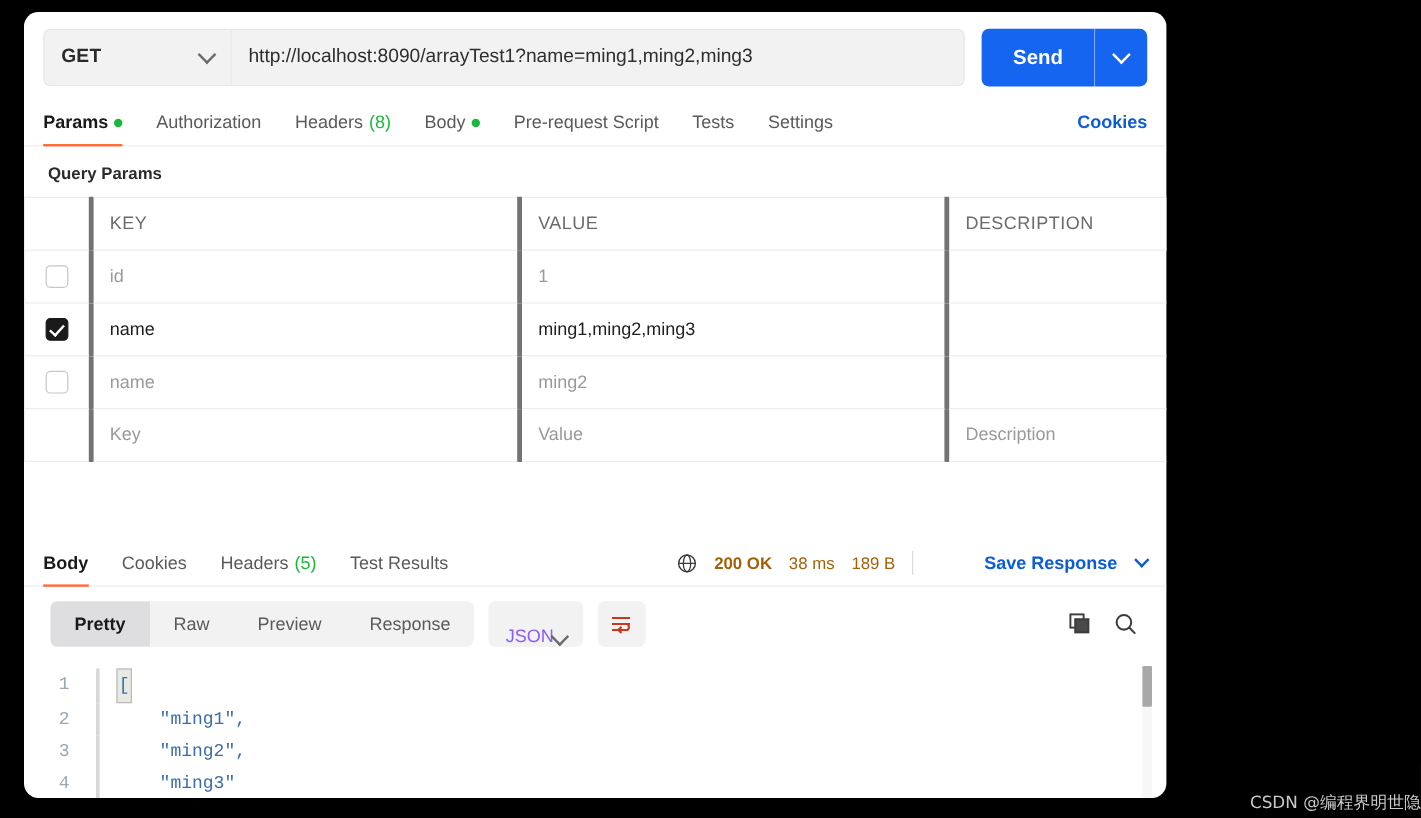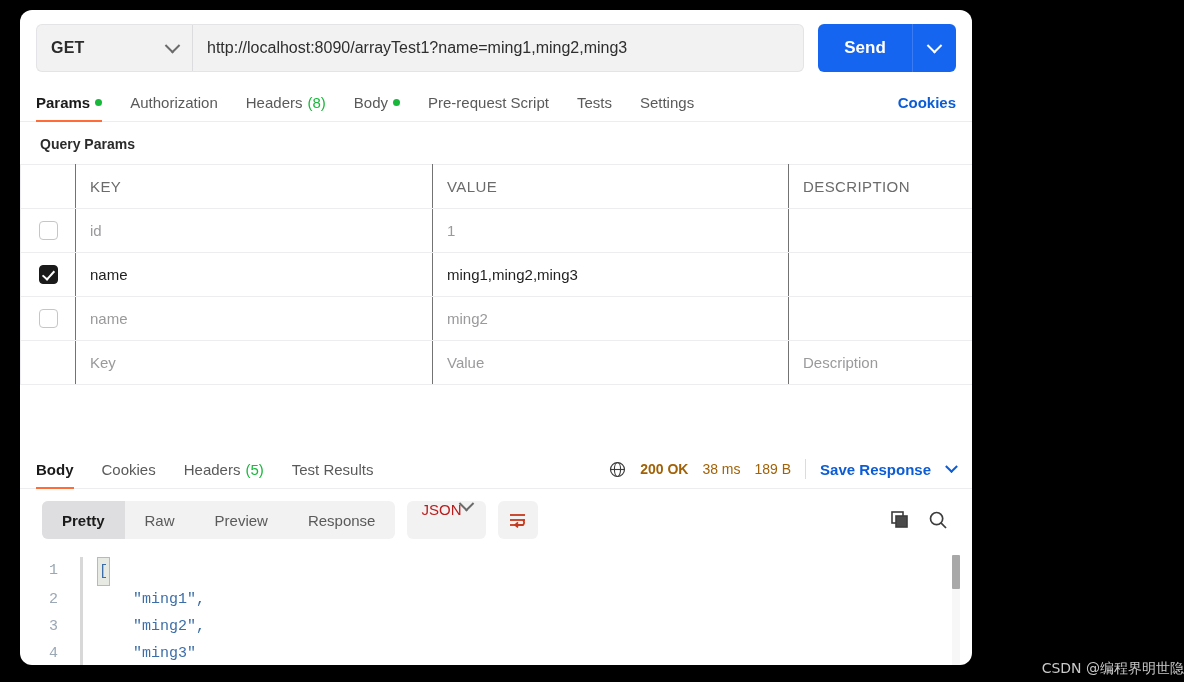--- a/index.html
+++ b/index.html
@@ -93,21 +93,21 @@
   .cookies-link {
     margin-left: auto; color: #0b5cd5; font-size: 15px; font-weight: 600;
     padding-bottom: 10px; cursor: pointer;
   }
 
   
   .qp-title { font-size: 14px; font-weight: 700; color: #2b2b2b; padding: 14px 16px 12px 20px; }
   .tbl { width: 100%; border-collapse: collapse; table-layout: fixed; }
   .tbl th, .tbl td {
     border: 1px solid #ededef;
-    border-left: none; border-right: 1px solid #737373;
+    border-left: none; border-right: 4px solid #737373;
     height: 44px;
     text-align: left;
     font-weight: 400;
     font-size: 15px;
     padding: 0 14px;
     vertical-align: middle;
   }
   .tbl tr th:first-child, .tbl tr td:first-child { border-left: 1px solid #ededef; }
   .col-chk { width: 55px; padding: 0 !important; text-align: center !important; }
   .col-key { width: 357px; }
@@ -140,35 +140,35 @@
     display: flex; align-items: flex-end;
     padding: 0 16px; height: 40px;
     border-bottom: 1px solid #ededef;
     margin-top: 12px;
   }
   .resp-meta { margin-left: auto; display: flex; align-items: center; gap: 14px; padding-bottom: 9px; }
   .globe { width: 17px; height: 17px; }
   .stat-green { color: #a16207; font-size: 14px; }
   .stat-bold { font-weight: 600; }
   .divider-v { width: 1px; height: 20px; background: #dcdcde; }
-  .save-resp { color: #0b5cd5; font-size: 15px; font-weight: 700; cursor: pointer; }
+  .save-resp { color: #0b5cd5; font-size: 15px; font-weight: 700; cursor: pointer; margin-left: 45px; }
   .chev-blue { display:inline-block; width: 9px; height: 9px; border-right: 2px solid #0b5cd5; border-bottom: 2px solid #0b5cd5; transform: rotate(45deg) translate(-2px,-2px); margin-left: 2px;}
 
   
   .resp-toolbar { display: flex; align-items: center; padding: 12px 16px 10px 22px; gap: 12px; }
   .seg { display: flex; background: #f2f2f3; border-radius: 6px; overflow: hidden; height: 38px; }
   .seg-item {
     padding: 0 20px; height: 38px; display: flex; align-items: center;
     font-size: 15px; color: #5a5a5a; cursor: pointer;
   }
   .seg-item.active { background: #dedee0; color: #1a1a1a; font-weight: 600; }
   .json-select {
-    display: flex; align-items: flex-start; 
+    display: flex; align-items: flex-end; 
     background: #f2f2f3; border-radius: 6px; height: 38px;
-    padding: 0 14px; font-size: 15px; color: #b91c1c; cursor: pointer;
+    padding: 0 14px; font-size: 15px; color: #8b5cf6; cursor: pointer;
   }
   .wrap-btn {
     width: 40px; height: 38px; background: #f2f2f3; border-radius: 6px;
     display: flex; align-items: center; justify-content: center; cursor: pointer;
   }
   .resp-tools-right { margin-left: auto; display: flex; align-items: center; gap: 18px; padding-right: 8px; }
 
   
   .code-area { position: relative; padding: 8px 0 0 0; height: 120px; overflow: hidden; }
   .code-row { display: flex; align-items: flex-start; font-family: "Liberation Mono", monospace; font-size: 15px; line-height: 27px; }

